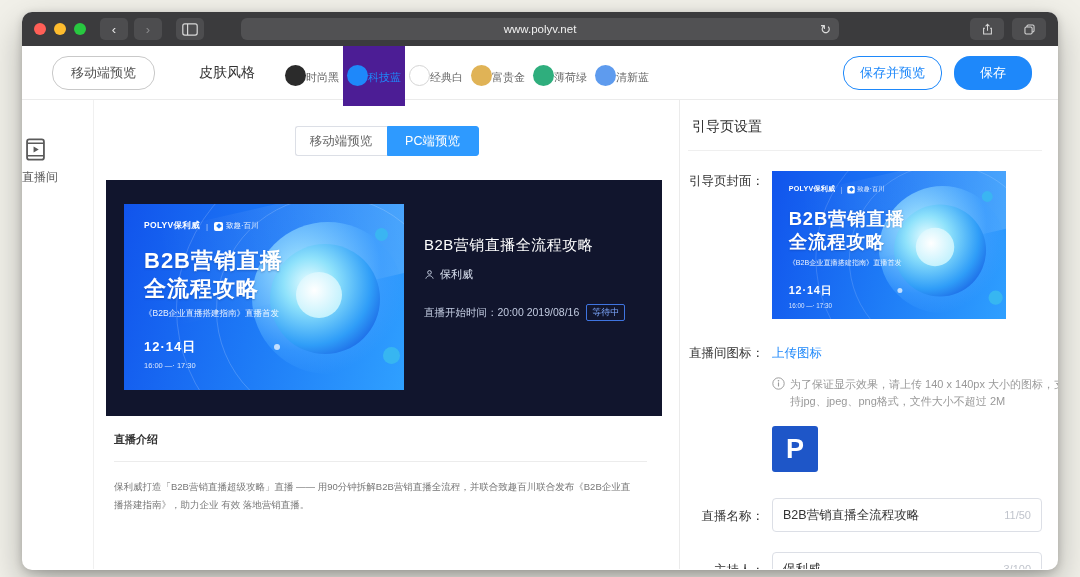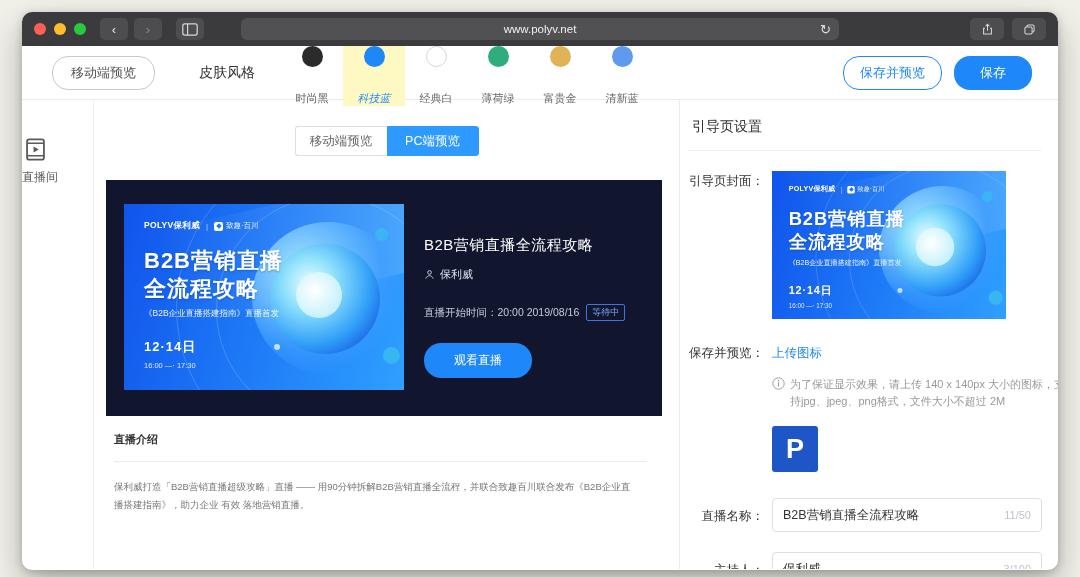--- a/index.html
+++ b/index.html
@@ -19,25 +19,25 @@
   .tbtn.dim { color:#8a8a8c; }
   .urlbar { position:absolute; left:50%; transform:translateX(-50%); width:598px; height:22px; background:#515153; border-radius:6px; color:#f0f0f0; font-size:11.5px; display:flex; align-items:center; justify-content:center; }
   .urlbar .reload { position:absolute; right:8px; color:#dcdcdc; font-size:13px; }
   .tb-right { position:absolute; right:12px; display:flex; gap:8px; }
 
   
   .toolbar { height:54px; display:flex; align-items:center; padding:0 26px 0 30px; border-bottom:1px solid #ebebeb; background:#fff; }
   .exit-btn { border:1px solid #c9c9c9; color:#555; background:#fff; border-radius:16px; padding:7px 18px; font-size:13px; }
   .skin-label { margin-left:44px; font-size:14px; color:#333; }
   .swatches { display:flex; margin-left:26px; height:54px; }
-  .swatch { width:62px; height:60px; display:flex; flex-direction:column; align-items:center; justify-content:space-between; }
+  .swatch { width:62px; height:60px; display:flex; align-items:center; justify-content:center; }
   .swatch .cdot { width:21px; height:21px; border-radius:50%; display:block; }
   .swatch.bordered .cdot { border:1px solid #d5d5d5; }
   .swatch .slabel { font-size:11px; color:#666; margin-top:4px; }
-  .swatch.selected { background:#fef9c3;font-style:italic; }
+  .swatch.selected { background:#4c1d95; }
   .swatch.selected .slabel { color:#1e88fa; }
   .tb-spacer { flex:1; }
   .save-preview-btn { border:1px solid #1e88fa; color:#1e88fa; background:#fff; border-radius:16px; padding:7px 16px; font-size:13px; margin-right:12px; }
   .save-btn { border:none; background:#1e88fa; color:#fff; border-radius:16px; padding:8px 26px; font-size:13px; }
 
   
   .main { display:flex; height:469px; }
   .sidebar { width:72px; border-right:1px solid #f0f0f0; padding-top:22px; }
   .side-item { display:flex; flex-direction:column; padding:14px 0; color:#5a5a5a; margin-bottom:22px; }
   .side-item .silabel { font-size:12px; margin-top:6px; }
@@ -163,26 +163,26 @@
       </div>
       <div class="swatch selected">
         <span class="cdot" style="background-color: rgb(30, 136, 250);"></span>
         <span class="slabel">科技蓝</span>
       </div>
       <div class="swatch bordered">
         <span class="cdot" style="background-color: rgb(255, 255, 255);"></span>
         <span class="slabel">经典白</span>
       </div>
       <div class="swatch">
+        <span class="cdot" style="background-color: rgb(224, 179, 86);"></span>
+        <span class="slabel">富贵金</span>
+      </div>
+      <div class="swatch">
         <span class="cdot" style="background-color: rgb(47, 174, 125);"></span>
         <span class="slabel">薄荷绿</span>
-      </div>
-      <div class="swatch">
-        <span class="cdot" style="background-color: rgb(224, 179, 86);"></span>
-        <span class="slabel">富贵金</span>
       </div>
       <div class="swatch">
         <span class="cdot" style="background-color: rgb(94, 155, 238);"></span>
         <span class="slabel">清新蓝</span>
       </div>
     </div>
     <div class="tb-spacer"></div>
     <button class="save-preview-btn">保存并预览</button>
     <button class="save-btn">保存</button>
   </div>
@@ -236,21 +236,20 @@
             <svg viewBox="0 0 24 24" width="11" height="11">
                 <circle cx="12" cy="7.5" r="4" stroke="#cfd8ea" fill="none" stroke-width="2"></circle>
                 <path d="M4 21c1.6-4.2 4.6-6.3 8-6.3s6.4 2.1 8 6.3" stroke="#cfd8ea" fill="none" stroke-width="2"></path>
               </svg>
             <span>保利威</span>
           </div>
           <div class="li-time">
             <span>直播开始时间：20:00 2019/08/16</span>
             <span class="li-badge">等待中</span>
           </div>
-          <button class="watch-btn">观看直播</button>
         </div>
       </div>
 
       <div class="intro">
         <div class="intro-title">直播介绍</div>
         <hr>
         <p>保利威打造「B2B营销直播超级攻略」直播 —— 用90分钟拆解B2B营销直播全流程，并联合致趣百川联合发布《B2B企业直播搭建指南》，助力企业 有效 落地营销直播。</p>
       </div>
     </div>
 
@@ -281,21 +280,21 @@
               <div class="btitle l2">全流程攻略</div>
               <div class="bsub">《B2B企业直播搭建指南》直播首发</div>
               <div class="bdate">12·14日</div>
               <div class="btime">16:00 —· 17:30</div>
             </div>
           </div>
         </div>
       </div>
 
       <div class="rp-row" style="margin-top:24px;">
-        <div class="rp-label">保存并预览：</div>
+        <div class="rp-label">直播间图标：</div>
         <div class="rp-content">
           <a class="upload-link">上传图标</a>
           <div class="hint">
             <svg viewBox="0 0 16 16" width="13" height="13">
                 <circle cx="8" cy="8" r="7" stroke="#9a9a9a" fill="none" stroke-width="1.2"></circle>
                 <circle cx="8" cy="4.6" r="1" fill="#9a9a9a"></circle>
                 <rect x="7.3" y="6.6" width="1.4" height="5.2" rx=".7" fill="#9a9a9a"></rect>
               </svg>
             <span>为了保证显示效果，请上传 140 x 140px 大小的图标，支持jpg、jpeg、png格式，文件大小不超过 2M</span>
           </div>

